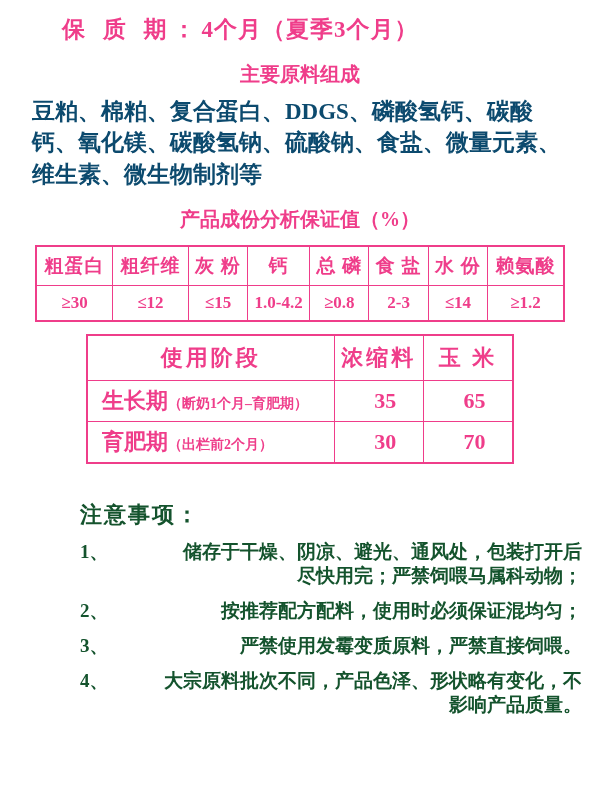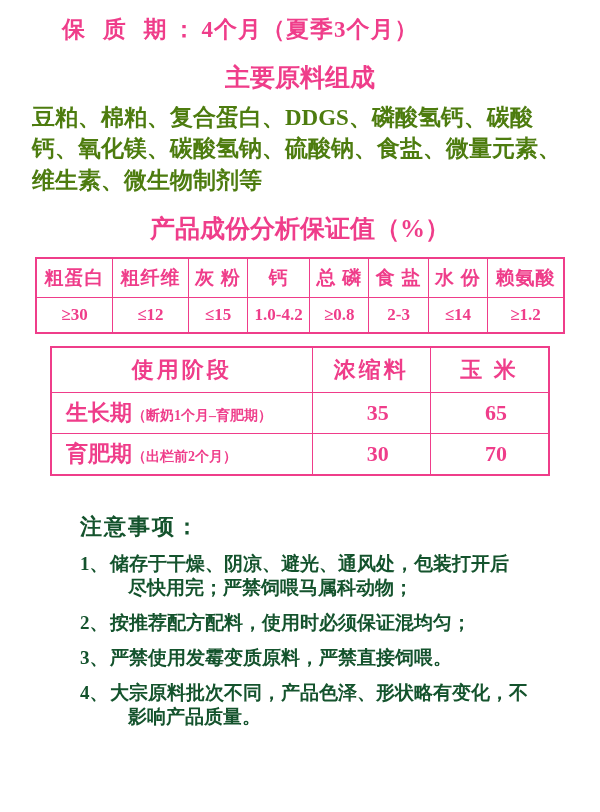--- a/index.html
+++ b/index.html
@@ -31,37 +31,37 @@
     font-weight: bold;
     letter-spacing: 1px;
     color: #ef3d8a;
     white-space: nowrap;
   }
   .shelf-life .label { letter-spacing: 6px; }
 
   
   .section-title {
     text-align: center;
-    font-size: 25px;
+    font-size: 20px;
     font-weight: bold;
     color: #ef3d8a;
   }
   .title-materials { margin-top: 16px; }
   .title-analysis  { margin-top: 16px; }
   .title-formula   { margin-top: 34px; }
 
   
   .materials-body {
     margin-top: 8px;
     margin-left: 14px;
     margin-right: 10px;
     font-size: 23px;
     font-weight: bold;
     line-height: 1.36;
-    color: #4d7c0f;
+    color: #0c4a6e;
     text-align: left;
   }
 
   
   table {
     border-collapse: collapse;
   }
   .analysis-table {
     margin: 12px auto 0 auto;
     width: 530px;
@@ -84,21 +84,21 @@
   }
   .analysis-table td {
     font-size: 17px;
     height: 26px;
     margin-left: 20px;
   }
 
   
   .formula-table {
     margin: 12px auto 0 auto;
-    width: 500px;
+    width: 428px;
     border: 2px solid #ef3d8a;
   }
   .formula-table th,
   .formula-table td {
     border: 1.5px solid #ef3d8a;
     color: #ef3d8a;
     font-weight: bold;
     text-align: center;
   }
   .formula-table th {
@@ -139,20 +139,21 @@
     line-height: 1.3;
     display: flex;
     align-items: flex-start;
   }
   .note-item .num {
     flex: 0 0 auto;
     width: 30px;
   }
   .note-item .txt {
     flex: 1 1 auto;
+    text-align: right;
   }
   .note-item .txt .cont {
     display: block;
     margin-left: 18px;
   }
 </style>
 </head>
 <body>
 
 <div class="page">

